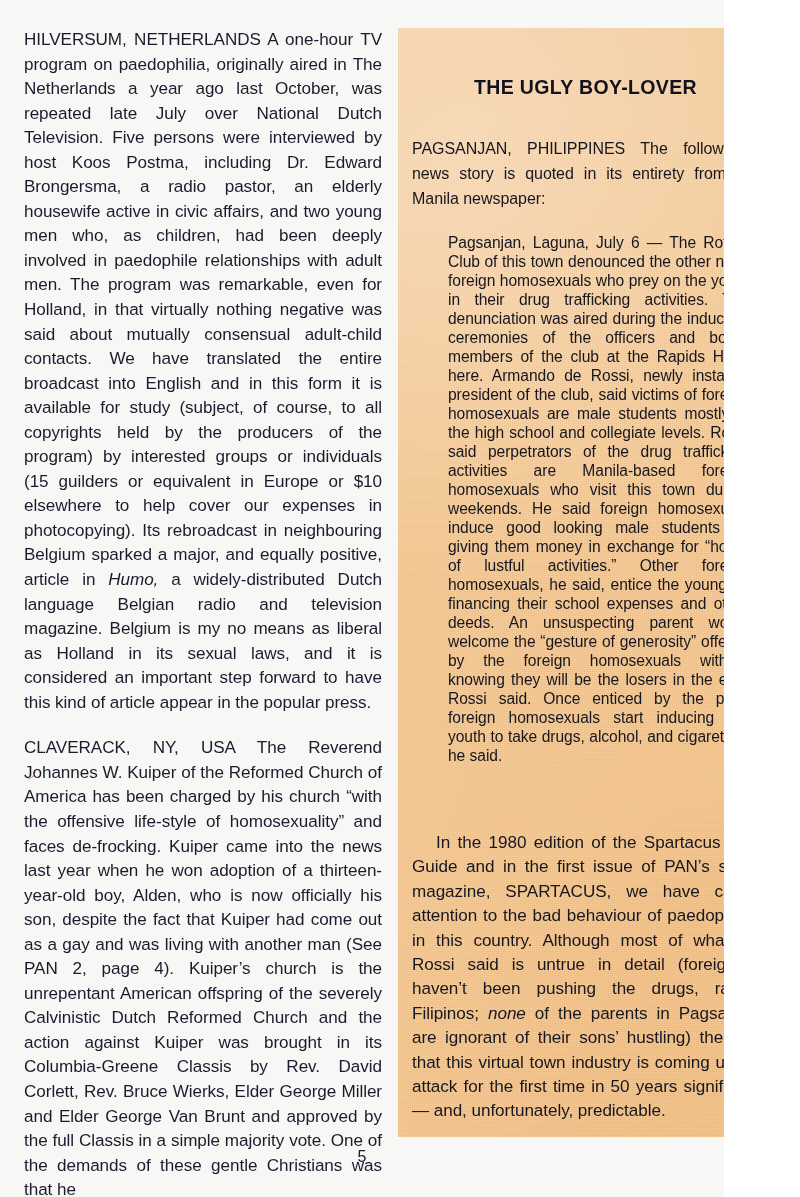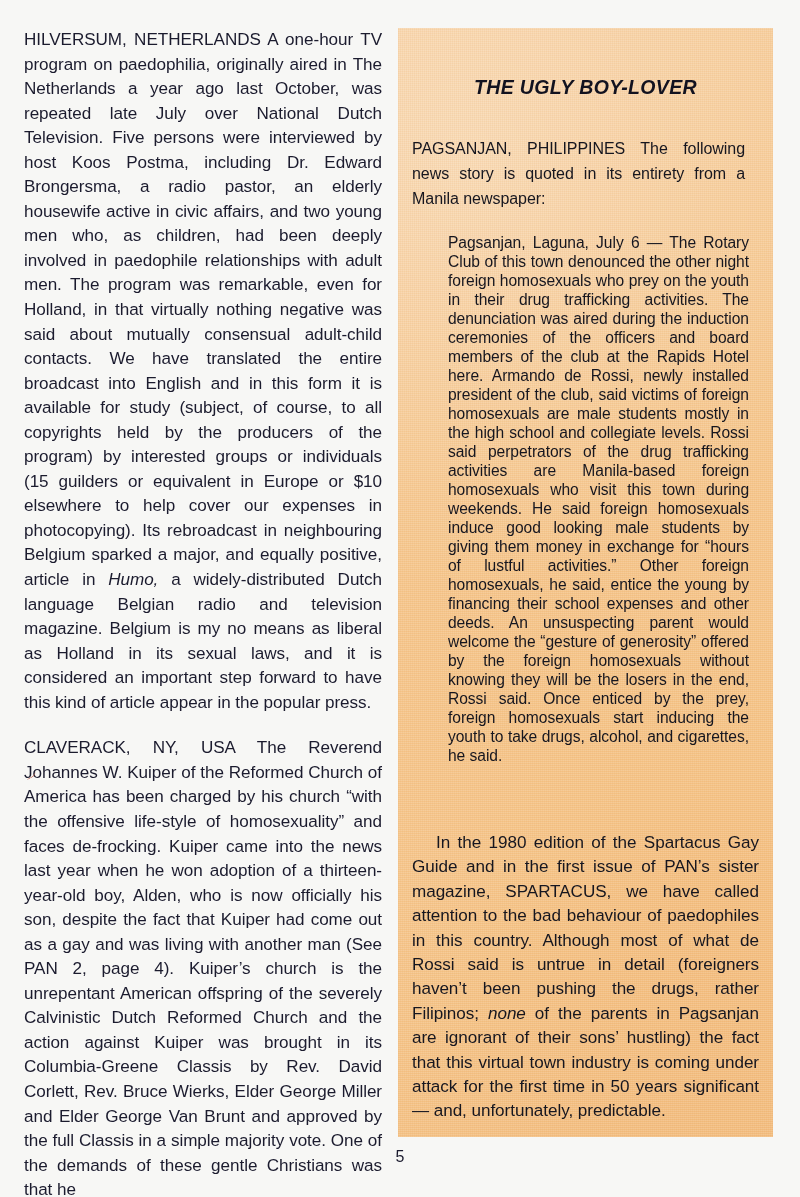--- a/index.html
+++ b/index.html
@@ -5,21 +5,21 @@
   html, body {
     margin: 0;
     padding: 0;
     background: #ffffff;
   }
   body {
     font-family: "Liberation Sans", sans-serif;
   }
   .page {
     position: relative;
-    width: 800px;
+    width: 724px;
     height: 1197px;
     background: #f7f7f5;
     overflow: hidden;
     box-sizing: border-box;
   }
 
   
   .col-left {
     position: absolute;
     left: 24px;
@@ -75,21 +75,20 @@
   }
 
   .panel-title {
     color: #12121f;
     font-size: 19.5px;
     font-weight: bold;
     letter-spacing: 0.35px;
     text-align: center;
     margin: 48px 0 0 0;
     padding: 0 14px;
-    font-style: italic;
   }
 
   .panel-lead {
     color: #16161f;
     font-size: 16px;
     line-height: 25px;
     text-align: justify;
     text-justify: inter-word;
     margin: 37px 28px 0 14px;
     letter-spacing: -0.05px;

